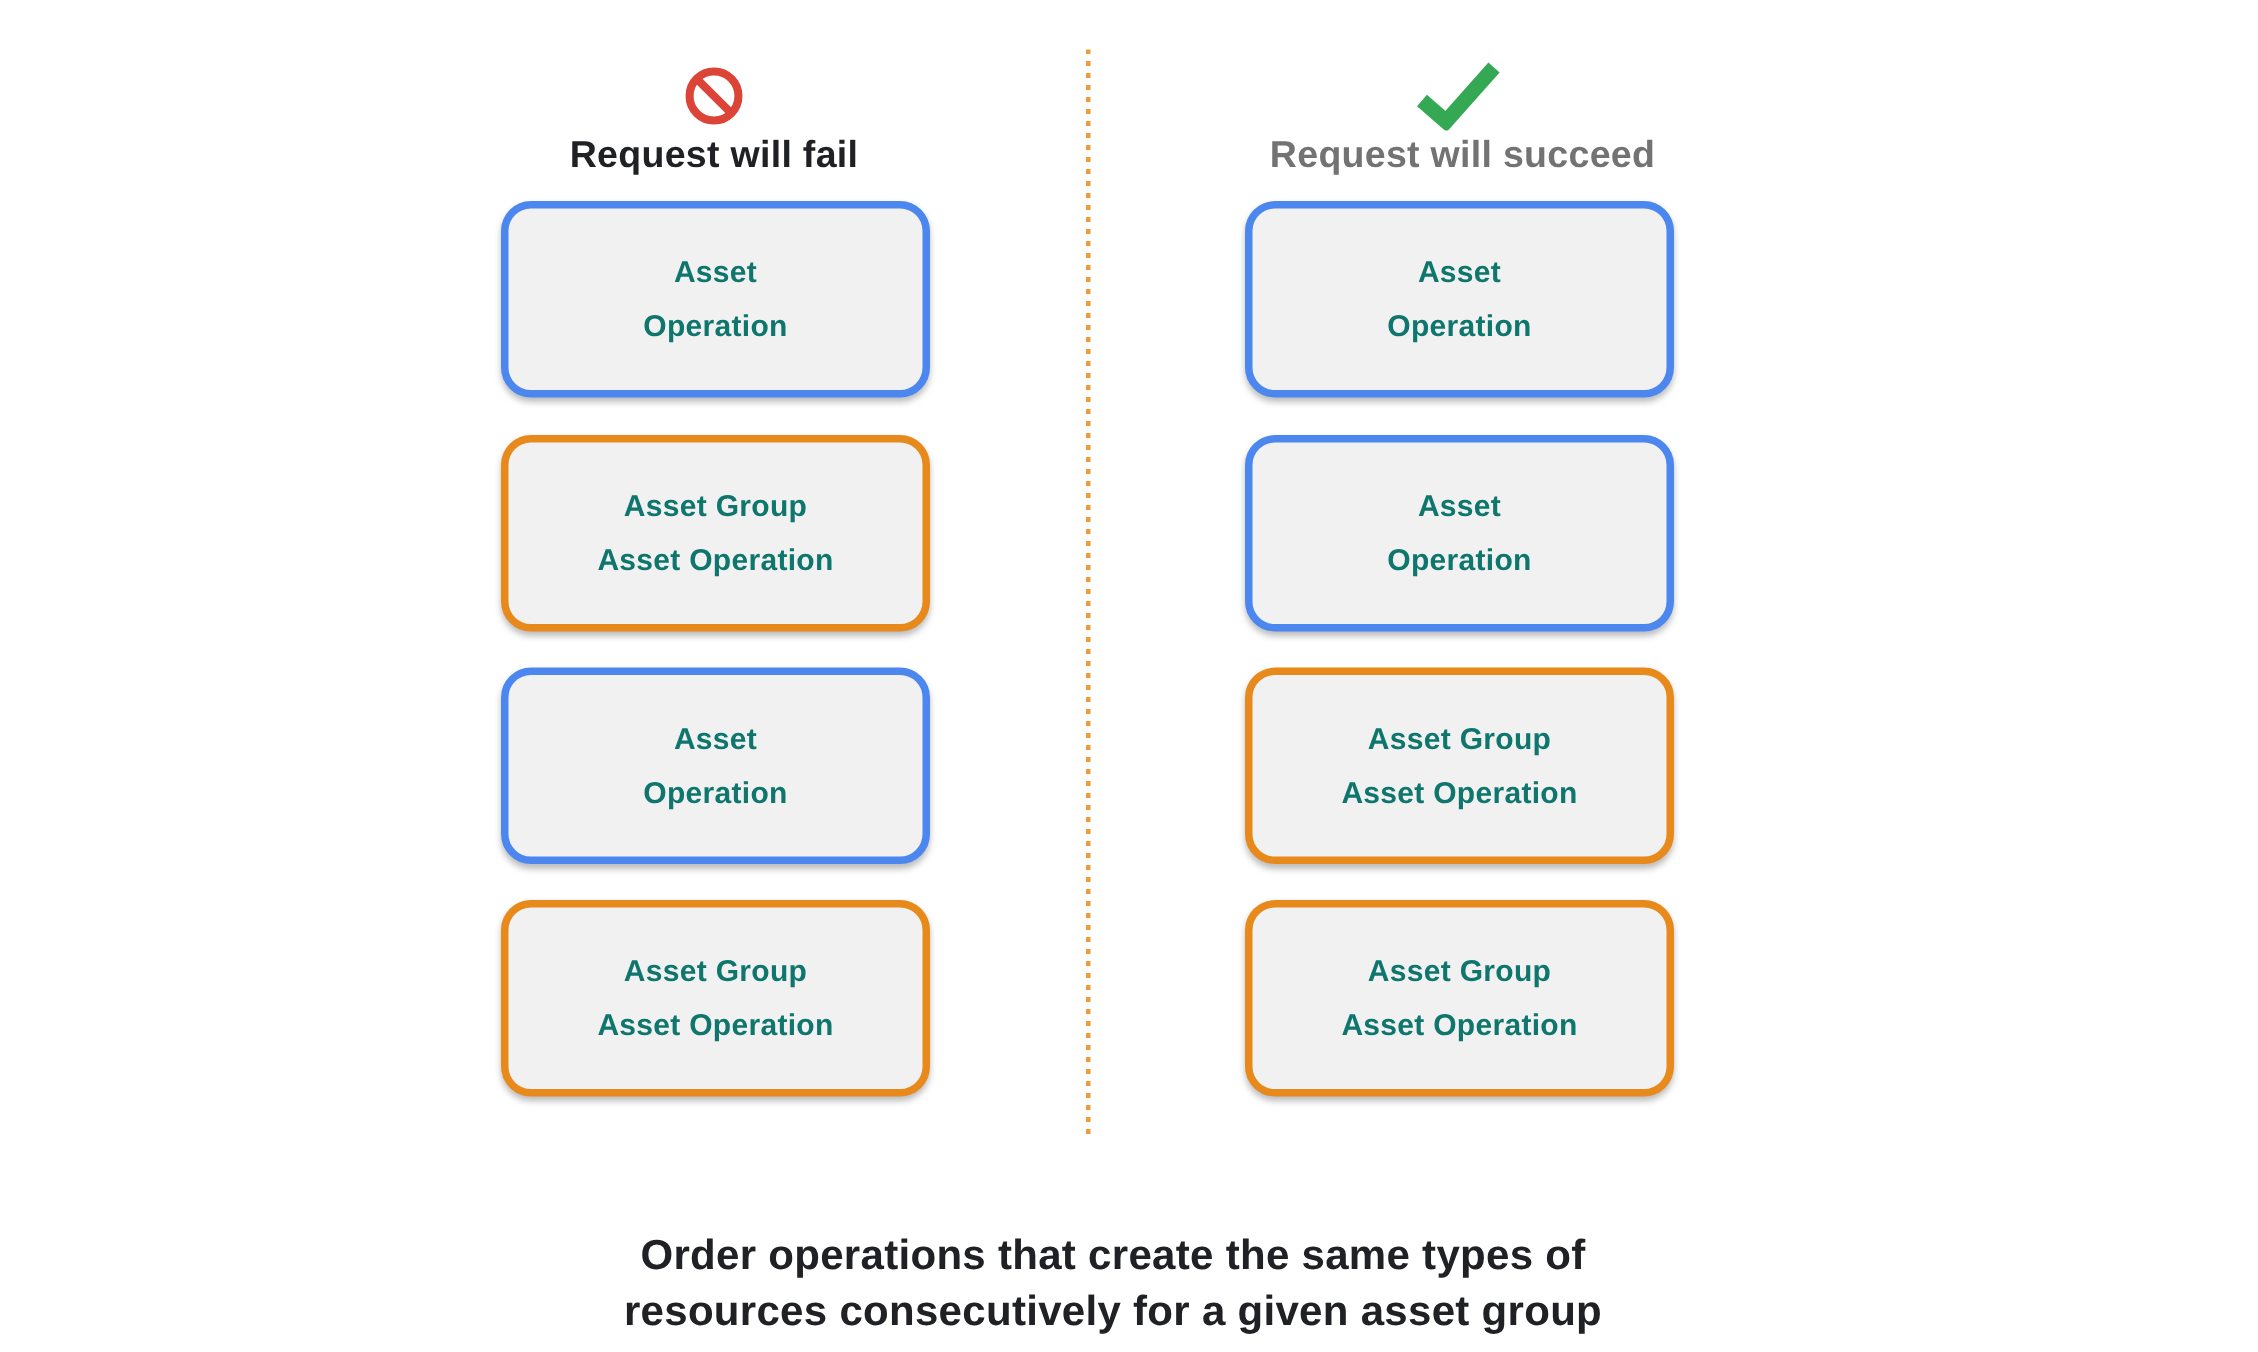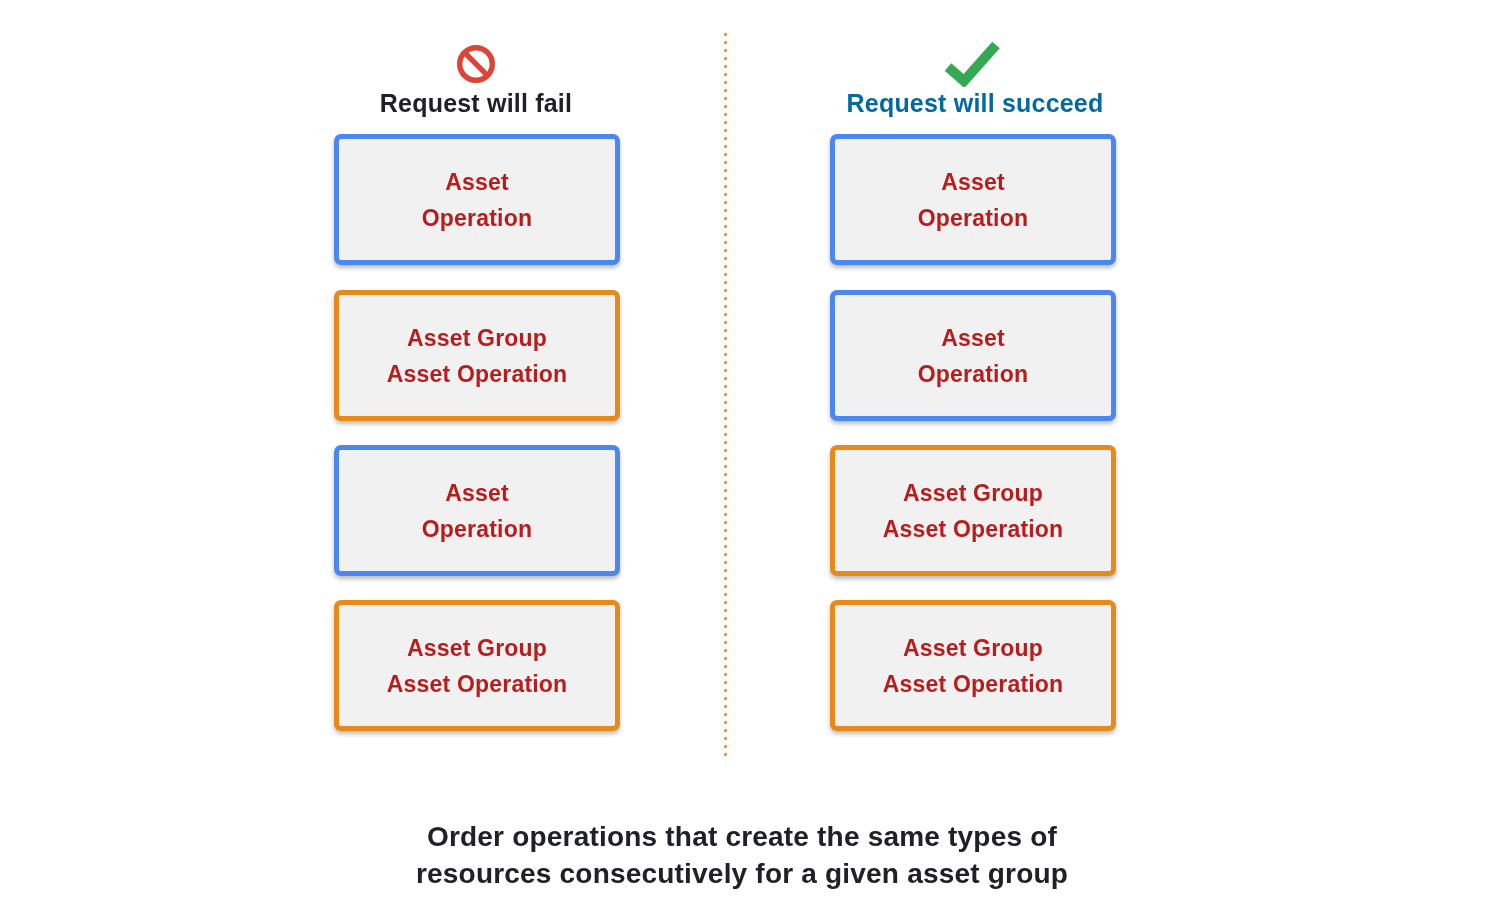--- a/index.html
+++ b/index.html
@@ -32,30 +32,30 @@
   .prohibition { left: 456px; top: 23px; width: 40px; height: 40px; }
   .check       { left: 942px; top: 19px; width: 60px; height: 47px; }
 
   
   .op-box {
     position: absolute;
     width: 286px;
     height: 131px;
     box-sizing: border-box;
     border: 5px solid #888;
-    border-radius: 7px;
+    border-radius: 20px;
     background: #F1F1F1;
     display: flex;
     align-items: center;
     justify-content: center;
     text-align: center;
-    font-size: 23px;
+    font-size: 20px;
     line-height: 36px;
     font-weight: bold;
-    color: #b91c1c;
+    color: #0f766e;
     white-space: pre-line;
     letter-spacing: 0.2px;
     box-shadow: 0 3px 4px rgba(60, 64, 67, 0.35);
   }
   .col-left  .op-box { left: 334px; }
   .col-right .op-box { left: 830px; }
   .row-1 { top: 113px; }
   .row-2 { top: 269px; }
   .row-3 { top: 424px; }
   .row-4 { top: 579px; }
@@ -100,21 +100,21 @@
       <line x1="9.2" y1="9.2" x2="30.8" y2="30.8" stroke="currentColor" stroke-width="5.4"></line>
     </svg>
   </span>
   <div class="col-title fail" style="color: rgb(32, 33, 36);">Request will fail</div>
 
   <span class="hdr-icon check" style="color: rgb(52, 168, 83);">
     <svg viewBox="0 0 60 47" aria-hidden="true">
       <path d="M6 27 L22 41 L54 5" fill="none" stroke="currentColor" stroke-width="10"></path>
     </svg>
   </span>
-  <div class="col-title succeed" style="color: #0369a1;">Request will succeed</div>
+  <div class="col-title succeed" style="color: #737373;">Request will succeed</div>
 
   <div class="col-left">
     <div class="op-box row-1" style="border-color: rgb(76, 135, 240);">Asset
 Operation</div>
     <div class="op-box row-2" style="border-color: rgb(232, 137, 28);">Asset Group
 Asset Operation</div>
     <div class="op-box row-3" style="border-color: rgb(76, 135, 240);">Asset
 Operation</div>
     <div class="op-box row-4" style="border-color: rgb(232, 137, 28);">Asset Group
 Asset Operation</div>

